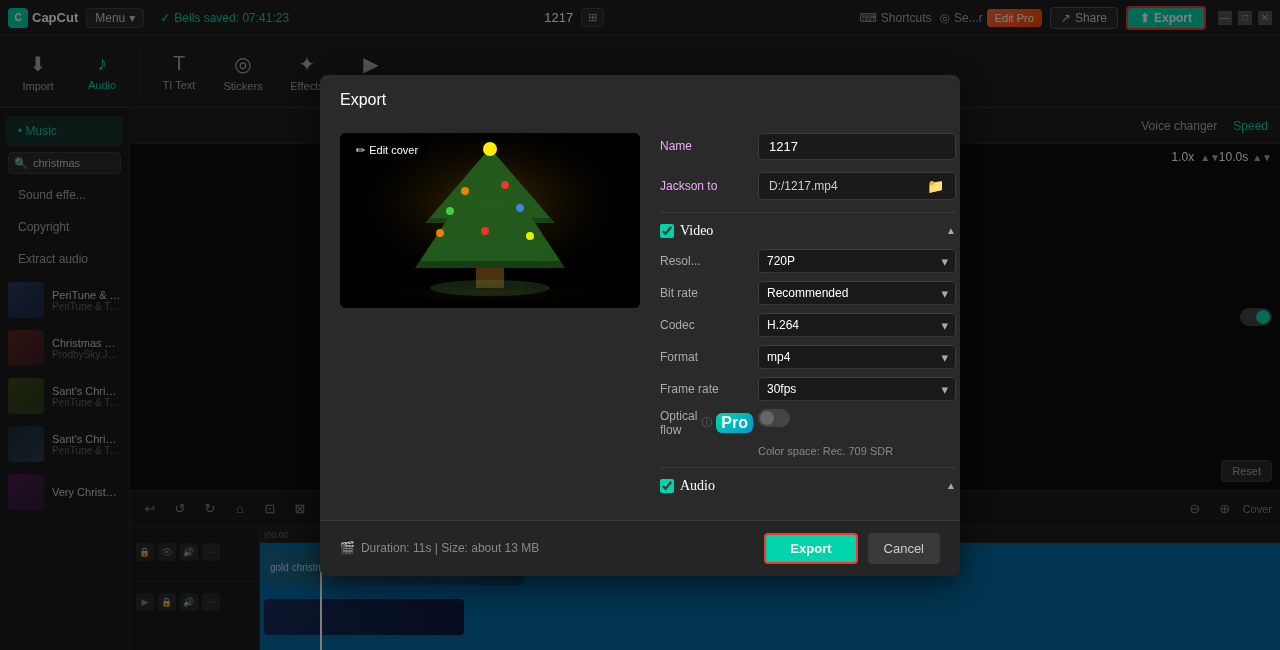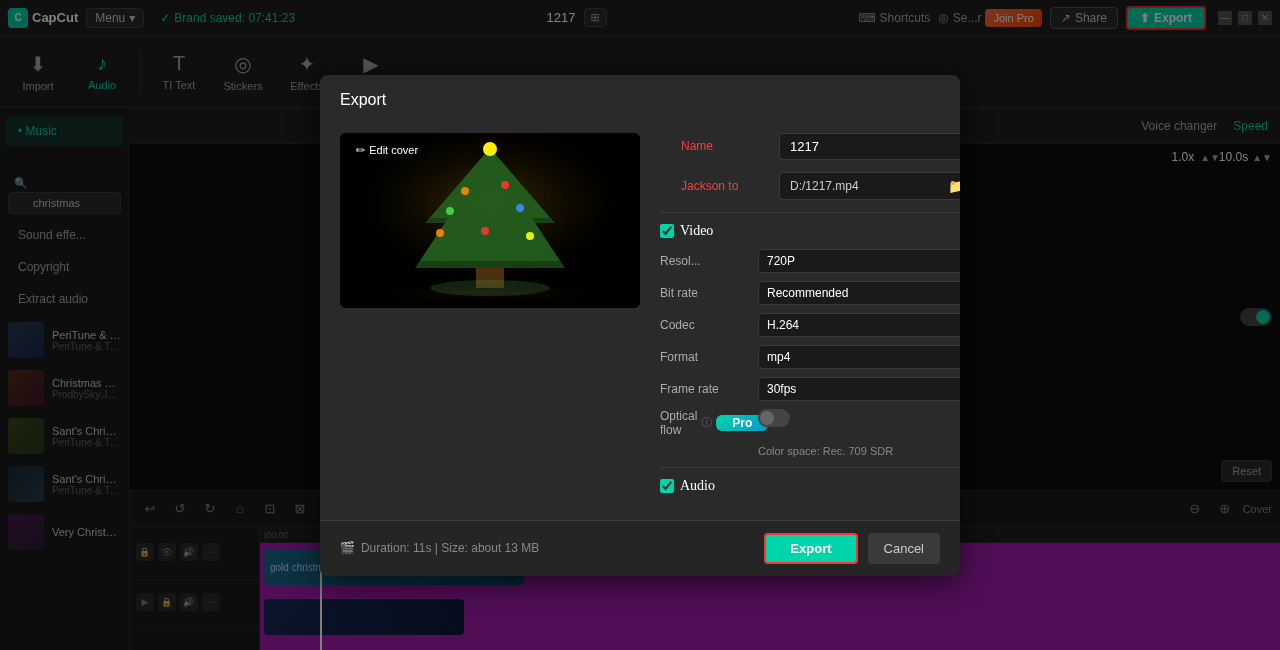--- a/index.html
+++ b/index.html
@@ -29,59 +29,59 @@
     .tool-item.active { color: #00d4aa; }
     .tool-icon { font-size: 20px; }
     .tool-separator { width: 1px; height: 40px; background: #333; margin: 0 4px; }
     .tool-label { font-size: 11px; }
 
     
     .sidebar { width: 130px; background: #1a1a1a; border-right: 1px solid #2a2a2a; display: flex; flex-direction: column; padding: 8px 0; gap: 2px; overflow: hidden; }
     .sidebar-btn { padding: 8px 12px; cursor: pointer; font-size: 12px; color: #aaa; border-radius: 4px; margin: 0 6px; display: flex; align-items: center; gap: 6px; }
     .sidebar-btn.active { background: #00d4aa22; color: #00d4aa; }
     .sidebar-search { margin: 4px 8px; position: relative; }
-    .sidebar-search input { width: 100%; background: #2a2a2a; border: 1px solid #3a3a3a; border-radius: 4px; padding: 4px 8px 4px 24px; color: #ccc; font-size: 11px; outline: none; margin-top: 40px; }
+    .sidebar-search input { width: 100%; background: #2a2a2a; border: 1px solid #3a3a3a; border-radius: 4px; padding: 4px 8px 4px 24px; color: #ccc; font-size: 11px; outline: none; }
     .sidebar-search .search-icon { position: absolute; left: 6px; top: 50%; transform: translateY(-50%); color: #666; font-size: 11px; }
 
     
     .music-list { flex: 1; overflow-y: auto; }
     .music-item { display: flex; align-items: center; gap: 8px; padding: 6px 8px; cursor: pointer; }
     .music-thumb-placeholder { width: 36px; height: 36px; border-radius: 4px; background: linear-gradient(135deg, #4a1a2a, #2a1a4a); flex-shrink: 0; }
     .music-info { flex: 1; overflow: hidden; }
     .music-title { font-size: 11px; color: #ccc; white-space: nowrap; overflow: hidden; text-overflow: ellipsis; }
     .music-subtitle { font-size: 10px; color: #666; white-space: nowrap; overflow: hidden; text-overflow: ellipsis; }
 
     
     .overlay { position: fixed; top: 0; left: 0; width: 1280px; height: 650px; background: rgba(0,0,0,0.5); z-index: 100; display: flex; align-items: center; justify-content: center; }
     .modal { background: #2a2a2a; border-radius: 8px; width: 640px; max-height: 600px; box-shadow: 0 8px 32px rgba(0,0,0,0.6); overflow: hidden; }
     .modal-header { padding: 16px 20px 8px; font-size: 16px; color: #fff; font-weight: 500; }
     .modal-body { display: flex; gap: 0; padding: 16px 20px; }
     .modal-preview { width: 300px; flex-shrink: 0; }
     .modal-preview-img { width: 100%; height: 175px; background: #000; border-radius: 6px; overflow: hidden; position: relative; display: flex; align-items: center; justify-content: center; }
     .edit-cover-btn { display: flex; align-items: center; gap: 4px; position: absolute; top: 8px; left: 8px; background: rgba(0,0,0,0.6); color: #fff; font-size: 11px; padding: 3px 8px; border-radius: 4px; cursor: pointer; }
     .modal-fields { flex: 1; padding-left: 20px; }
     .field-row { display: flex; align-items: center; margin-bottom: 12px; gap: 8px; }
-    .field-label { width: 90px; font-size: 12px; color: #ef4444; flex-shrink: 0; margin-left: 21px; }
+    .field-label { width: 90px; font-size: 12px; color: #f0abfc; flex-shrink: 0; }
     .field-value { flex: 1; background: #1a1a1a; border: 1px solid #3a3a3a; border-radius: 4px; padding: 5px 10px; font-size: 13px; color: #fff; outline: none; }
     .field-value-readonly { flex: 1; background: #1a1a1a; border: 1px solid #3a3a3a; border-radius: 4px; padding: 5px 10px; font-size: 12px; color: #ccc; display: flex; align-items: center; justify-content: space-between; }
     .folder-icon { color: #aaa; cursor: pointer; font-size: 14px; }
 
     
     .video-section { border-top: 1px solid #3a3a3a; padding-top: 10px; margin-top: 2px; }
     .section-header { display: flex; align-items: center; gap: 6px; margin-bottom: 10px; }
     .section-checkbox { width: 14px; height: 14px; accent-color: #00d4aa; }
     .section-title { font-size: 14px; color: #fff; font-weight: 500; flex: 1; font-family: Liberation Serif, serif; }
     .section-collapse { color: #aaa; font-size: 10px; cursor: pointer; }
     .setting-row { display: flex; align-items: center; margin-bottom: 8px; gap: 8px; }
     .setting-label { width: 90px; font-size: 12px; color: #aaa; flex-shrink: 0; display: flex; align-items: center; gap: 4px; }
     .setting-select-wrapper { flex: 1; position: relative; }
     .setting-select-wrapper select { width: 100%; background: #1a1a1a; border: 1px solid #3a3a3a; border-radius: 4px; padding: 4px 24px 4px 8px; font-size: 12px; color: #fff; outline: none; cursor: pointer; appearance: none; -webkit-appearance: none; }
     .setting-select-wrapper::after { content: '▾'; position: absolute; right: 8px; top: 50%; transform: translateY(-50%); color: #aaa; pointer-events: none; }
     .optical-flow-row { display: flex; margin-bottom: 8px; gap: 8px; }
-    .pro-badge { background: linear-gradient(135deg, #00d4aa, #0099cc); border-radius: 6px; padding: 1px 16px; font-size: 12px; color: #fff; font-weight: bold; }
+    .pro-badge { background: linear-gradient(135deg, #00d4aa, #0099cc); border-radius: 6px; padding: 1px 5px; font-size: 16px; color: #fff; font-weight: bold; }
     .toggle { width: 32px; height: 18px; background: #444; border-radius: 9px; position: relative; cursor: pointer; }
     .toggle-knob { width: 14px; height: 14px; background: #666; border-radius: 50%; position: absolute; top: 2px; left: 2px; transition: left 0.2s; }
     .color-space-info { font-size: 11px; color: #888; margin-bottom: 10px; margin-left: 98px; }
 
     
     .audio-section { border-top: 1px solid #3a3a3a; padding-top: 10px; }
 
     
     .modal-footer { display: flex; align-items: center; justify-content: space-between; padding: 12px 20px; border-top: 1px solid #3a3a3a; background: #252525; }
     .footer-info { font-size: 12px; color: #888; display: flex; align-items: center; gap: 6px; }
@@ -94,55 +94,55 @@
     ::-webkit-scrollbar-track { background: #1a1a1a; }
     ::-webkit-scrollbar-thumb { background: #3a3a3a; border-radius: 2px; }
 
     .timeline-area { height: 160px; background: #161616; border-top: 1px solid #2a2a2a; display: flex; flex-direction: column; }
     .tl-tools { display: flex; align-items: center; height: 36px; background: #1a1a1a; padding: 0 8px; gap: 6px; border-bottom: 1px solid #2a2a2a; }
     .tl-btn { width: 24px; height: 24px; display: flex; align-items: center; justify-content: center; cursor: pointer; color: #888; font-size: 13px; border-radius: 3px; }
     .tl-tracks { flex: 1; display: flex; overflow: hidden; }
     .tl-labels { width: 130px; background: #1a1a1a; border-right: 1px solid #2a2a2a; flex-shrink: 0; }
     .tl-label-row { height: 50px; border-bottom: 1px solid #222; display: flex; align-items: center; padding: 0 6px; gap: 4px; }
     .tl-icon { width: 18px; height: 18px; border-radius: 3px; background: #2a2a2a; display: flex; align-items: center; justify-content: center; font-size: 9px; color: #888; cursor: pointer; flex-shrink: 0; }
-    .tl-content { flex: 1; position: relative; overflow: hidden; background: #a21caf; }
+    .tl-content { flex: 1; position: relative; overflow: hidden; background: #0369a1; }
     .tl-clip { position: absolute; border-radius: 4px; display: flex; align-items: center; padding: 0 6px; font-size: 10px; overflow: hidden; white-space: nowrap; }
     .tl-ruler { height: 16px; background: #1e1e1e; border-bottom: 1px solid #2a2a2a; position: relative; }
 
     .reset-btn { background: #2a2a2a; border: 1px solid #3a3a3a; color: #aaa; border-radius: 4px; padding: 4px 10px; font-size: 11px; cursor: pointer; }
   </style>
 </head>
 <body>
 
 <div class="topbar">
   <div class="topbar-logo">
     <div class="logo-icon">C</div>
     <span>CapCut</span>
   </div>
   <div class="topbar-menu">
     <span>Menu</span>
     <span>▾</span>
   </div>
   <div class="topbar-autosave">
     <span>✓</span>
-    <span>Brand saved: 07:41:23</span>
+    <span>Bells saved: 07:41:23</span>
   </div>
   <div class="topbar-center">
     <div class="topbar-title">1217</div>
     <div class="topbar-resolution">⊞</div>
   </div>
   <div class="topbar-right">
     <div class="topbar-shortcuts">
       <span>⌨</span>
       <span>Shortcuts</span>
     </div>
     <div class="topbar-seller">
       <span>◎</span>
       <span>Se...r</span>
-      <button class="btn-joinpro">Join Pro</button>
+      <button class="btn-joinpro">Edit Pro</button>
     </div>
     <button class="btn-share">
       <span>↗</span>
       <span>Share</span>
     </button>
     <button class="btn-export-top">
       <span>⬆</span>
       <span>Export</span>
     </button>
     <div class="topbar-winbtns">

